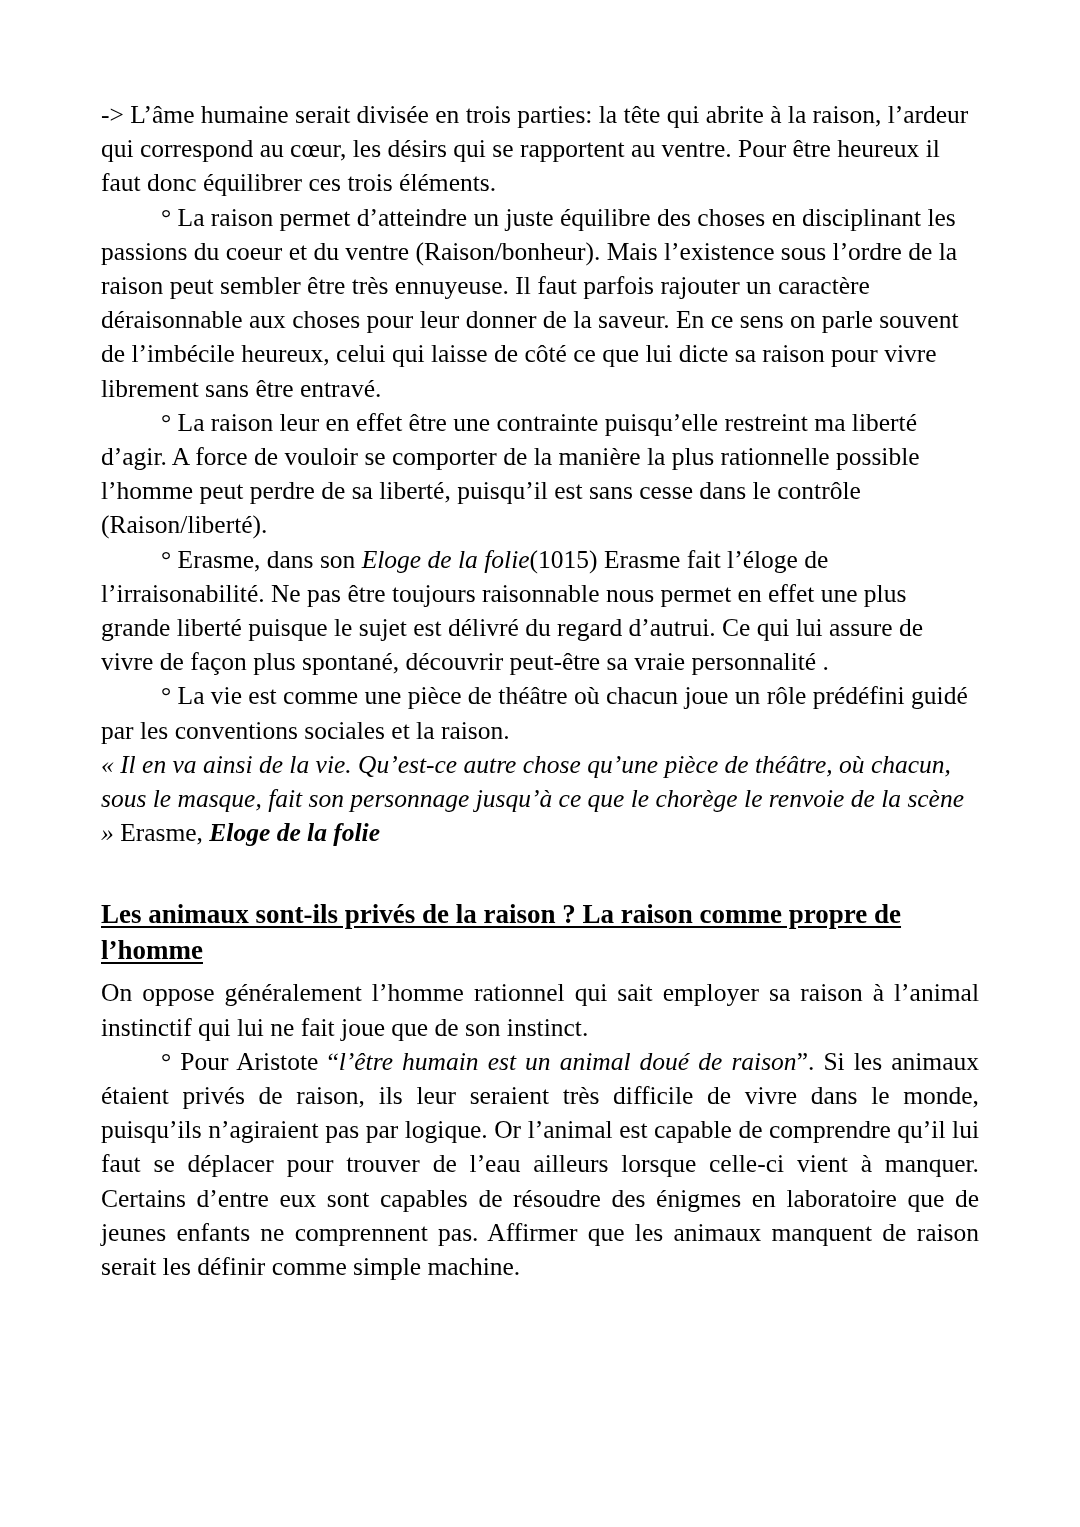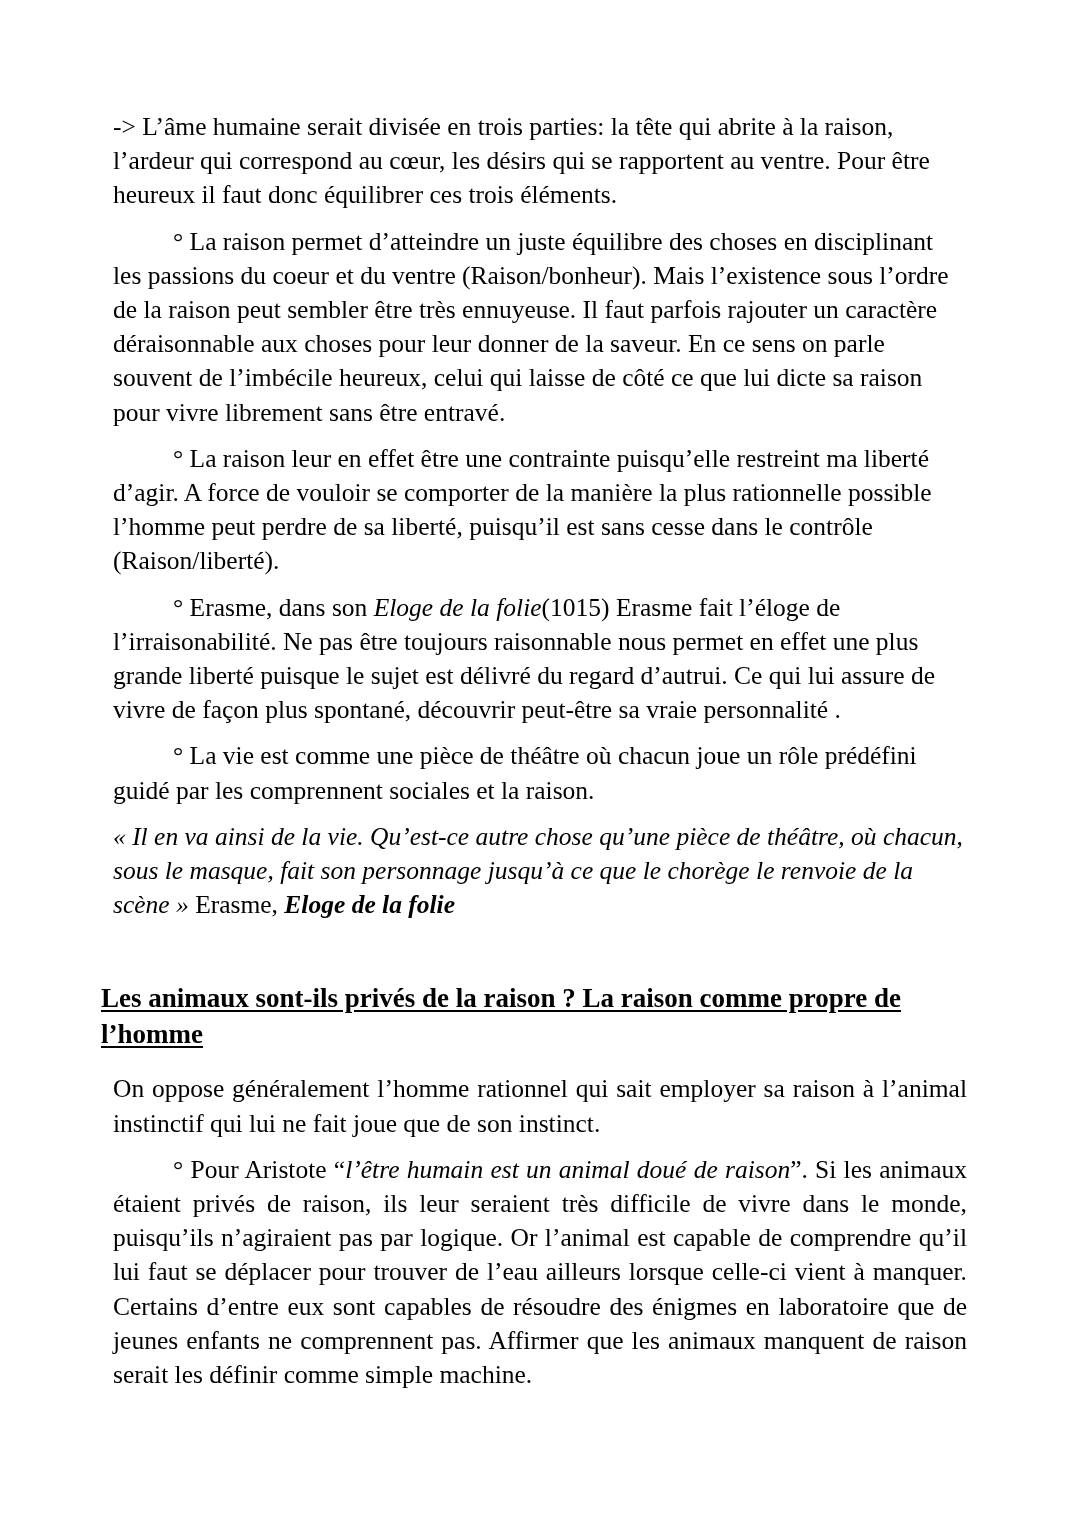--- a/index.html
+++ b/index.html
@@ -24,21 +24,21 @@
   }
 
   .content {
     position: absolute;
     left: 101px;
     top: 98px;
     width: 878px;
   }
 
   p {
-    margin: 12px;
+    margin: 0;
     font-size: 25.5px;
     line-height: 34.2px;
     text-align: left;
     -webkit-hyphens: none;
     hyphens: none;
   }
 
   
   p.indented {
     text-indent: 60px;
@@ -94,21 +94,21 @@
   <div class="content">
 
     <p class="text-block">-&gt; L’âme humaine serait divisée en trois parties: la tête qui abrite à la raison, l’ardeur qui correspond au cœur, les désirs qui se rapportent au ventre. Pour être heureux il faut donc équilibrer ces trois éléments.</p>
 
     <p class="text-block indented">° La raison permet d’atteindre un juste équilibre des choses en disciplinant les passions du coeur et du ventre (Raison/bonheur). Mais l’existence sous l’ordre de la raison peut sembler être très ennuyeuse. Il faut parfois rajouter un caractère déraisonnable aux choses pour leur donner de la saveur. En ce sens on parle souvent de l’imbécile heureux, celui qui laisse de côté ce que lui dicte sa raison pour vivre librement sans être entravé.</p>
 
     <p class="text-block indented">° La raison leur en effet être une contrainte puisqu’elle restreint ma liberté d’agir. A force de vouloir se comporter de la manière la plus rationnelle possible l’homme peut perdre de sa liberté, puisqu’il est sans cesse dans le contrôle (Raison/liberté).</p>
 
     <p class="text-block indented"><span>° Erasme, dans son </span><span class="italic">Eloge de la folie</span><span>(1015) Erasme fait l’éloge de l’irraisonabilité. Ne pas être toujours raisonnable nous permet en effet une plus grande liberté puisque le sujet est délivré du regard d’autrui. Ce qui lui assure de vivre de façon plus spontané, découvrir peut-être sa vraie personnalité .</span></p>
 
-    <p class="text-block indented">° La vie est comme une pièce de théâtre où chacun joue un rôle prédéfini guidé par les comprennent sociales et la raison.</p>
+    <p class="text-block indented">° La vie est comme une pièce de théâtre où chacun joue un rôle prédéfini guidé par les conventions sociales et la raison.</p>
 
     <p class="text-block quote-block"><span class="italic">« Il en va ainsi de la vie. Qu’est-ce autre chose qu’une pièce de théâtre, où chacun, sous le masque, fait son personnage jusqu’à ce que le chorège le renvoie de la scène » </span><span class="roman">Erasme, </span><span class="bold-italic">Eloge de la folie</span></p>
 
     <div class="spacer-before-heading"></div>
 
     <h2 class="section-heading">Les animaux sont-ils privés de la raison ? La raison comme propre de l’homme</h2>
 
     <div class="spacer-after-heading"></div>
 
     <p class="text-block justified">On oppose généralement l’homme rationnel qui sait employer sa raison à l’animal instinctif qui lui ne fait joue que de son instinct.</p>

